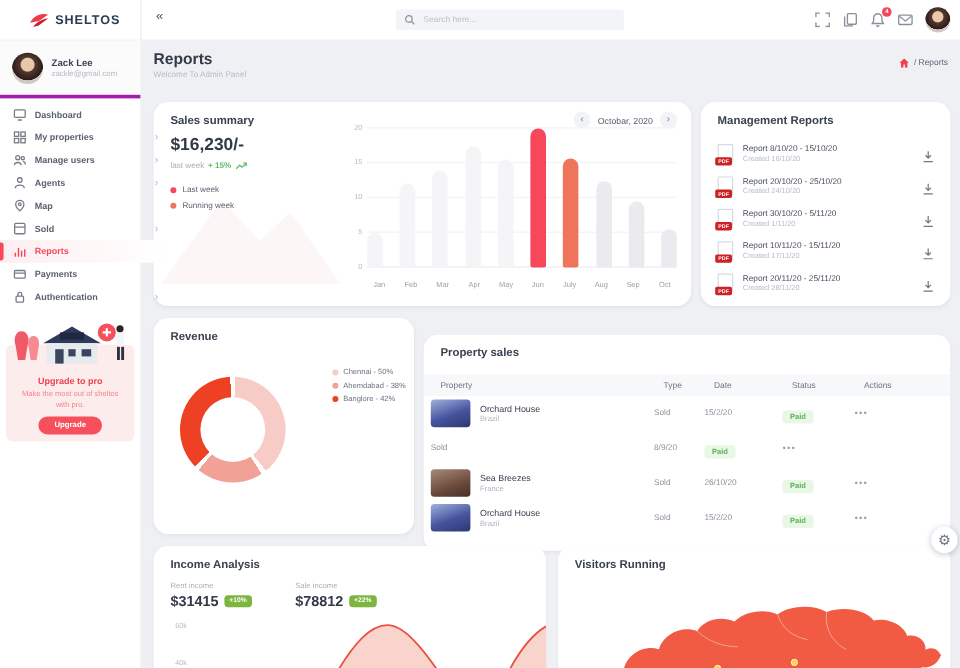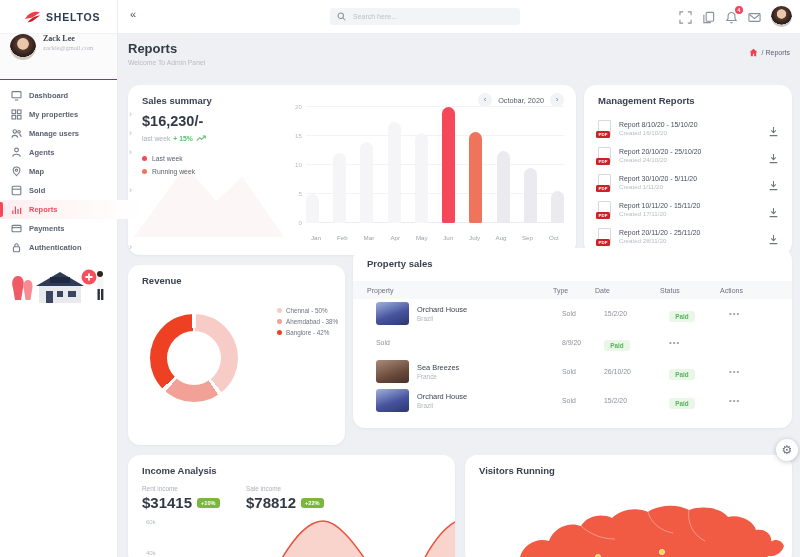--- a/index.html
+++ b/index.html
@@ -1,21 +1,21 @@
 <!DOCTYPE html>
 <html><head>
 <meta charset="utf-8">
 <style>
   html,body{margin:0;padding:0;background:#eef0f4;font-family:"Liberation Sans",sans-serif;}
   #app{position:relative;width:800px;height:557px;overflow:hidden;background:#eef0f4;}
   
   #sidebar{position:absolute;left:0;top:0;width:117px;height:557px;background:#fff;border-right:1px solid #ececf0;z-index:5;}
   .logo-row{height:33px;display:flex;align-items:center;gap:5px;padding-left:24px;border-bottom:1px solid #f1f2f4;}
   .logo-text{font-size:10.5px;font-weight:bold;letter-spacing:.8px;color:#2d3a53;}
-  .user-row{height:45px;display:flex;gap:7px;padding-left:10px;background:#fbfbfc;border-bottom:1px solid #a21caf;font-family:Liberation Serif, serif;}
+  .user-row{height:45px;display:flex;align-items:center;gap:7px;padding-left:10px;background:#fbfbfc;border-bottom:3px solid #a21caf;}
   .avatar{width:26px;height:26px;border-radius:50%;background:radial-gradient(circle at 50% 38%,#e9c7ab 26%,#54382e 30%,#2b1c18 62%,#cfc8c4 64%);flex:none;}
   .user-name{font-size:8px;font-weight:bold;color:#3c4352;}
   .user-mail{font-size:6.5px;color:#b4b9c1;margin-top:1px;}
   #menu{position:absolute;left:0;top:86px;width:141px;}
   .menu-item{position:relative;height:19px;display:flex;align-items:center;gap:7px;padding-left:11px;color:#5a6170;cursor:pointer;}
   .menu-item .mi-icon{width:11px;height:11px;display:flex;align-items:center;color:#767d89;}
   .menu-item .mi-label{font-size:7.5px;font-weight:bold;}
   .menu-item .mi-chev{position:absolute;right:9px;font-size:9px;color:#b4b9c1;line-height:1;}
   .menu-item.active{color:#f7485b;background:linear-gradient(90deg,#fdeef0,#fff);}
   .menu-item.active .mi-icon{color:#f7485b;}
@@ -78,41 +78,41 @@
   .dl-btn{width:12px;height:12px;color:#6f7682;flex:none;cursor:pointer;}
   
   #card-revenue{left:128px;top:265px;width:217px;height:180px;}
   #donut{position:absolute;left:22px;top:49px;width:88px;height:88px;border-radius:50%;}
   #donut::after{content:"";position:absolute;inset:17px;background:#fff;border-radius:50%;}
   #donut-legend{position:absolute;left:149px;top:42px;}
   .dlg-row{display:flex;align-items:center;gap:4px;margin-bottom:4px;}
   .dlg-dot{width:5px;height:5px;border-radius:50%;}
   .dlg-txt{font-size:6.3px;color:#6b7280;}
   
-  #card-prop{left:353px;top:248px;width:439px;height:180px;}
+  #card-prop{left:353px;top:279px;width:439px;height:180px;}
   .pt-head{position:absolute;left:0;top:33px;width:100%;height:18px;background:#f7f8fa;display:grid;grid-template-columns:186px 42px 65px 60px 1fr;align-items:center;padding-left:14px;box-sizing:border-box;}
   .pt-head span{font-size:7px;color:#6b7280;}
   #ptable{position:absolute;left:0;top:51px;width:100%;}
-  .pt-row{display:grid;grid-template-columns:186px 42px 65px 60px 1fr;align-items:center;padding-left:23px;box-sizing:border-box;height:29px;}
+  .pt-row{display:grid;grid-template-columns:186px 42px 65px 60px 1fr;align-items:center;padding-left:6px;box-sizing:border-box;height:29px;}
   .prop-cell{display:flex;align-items:center;gap:8px;}
   .thumb{width:33px;height:23px;border-radius:3px;flex:none;}
   .thumb.blue{background:linear-gradient(160deg,#9fb1dd 0%,#47549e 55%,#2c386f 100%);}
   .thumb.white{background:linear-gradient(160deg,#eef1f2 0%,#b9c4ca 60%,#8fa0a8 100%);}
   .thumb.brown{background:linear-gradient(160deg,#a98b79 0%,#6b4b3a 60%,#46302a 100%);}
   .p-name{font-size:7.4px;color:#3a4150;}
   .p-loc{font-size:6.4px;color:#b0b5bd;margin-top:1px;}
   .p-type,.p-date{font-size:6.9px;color:#8b919c;}
   .p-badge{display:inline-block;width:26px;text-align:center;font-size:6.3px;font-weight:bold;color:#57b25e;background:#e9f7e6;border-radius:3px;padding:2px 0;}
   .p-dots{font-size:8px;color:#9ba1ab;letter-spacing:1px;cursor:pointer;}
   
   #card-income{left:128px;top:455px;width:327px;height:110px;}
   .inc-group{position:absolute;top:30px;}
   .inc-label{font-size:6.4px;color:#aab0b8;}
   .inc-row{display:flex;align-items:center;gap:5px;margin-top:2px;}
-  .inc-val{font-size:15px;font-weight:bold;color:#333a47;}
+  .inc-val{font-size:12px;font-weight:bold;color:#333a47;}
   .inc-badge{background:#7cb63f;color:#fff;font-size:5.6px;font-weight:bold;border-radius:3px;padding:2px 4px;}
   .inc-ylab{position:absolute;font-size:6px;color:#b7bcc4;}
   
   #card-visitors{left:465px;top:455px;width:327px;height:110px;}
   
   .fab-gear{position:absolute;left:776px;top:439px;width:22px;height:22px;border-radius:50%;background:#fff;box-shadow:0 1px 5px rgba(20,30,60,.25);display:flex;align-items:center;justify-content:center;font-size:12px;color:#6b7280;z-index:6;cursor:pointer;}
 </style>
 </head>
 <body>
 
@@ -236,20 +236,25 @@
       <rect x="51" y="29" width="6" height="6" fill="#3a4560"></rect>
       <rect x="62" y="29" width="8" height="6" fill="#3a4560"></rect>
       <rect x="44" y="15" width="20" height="6" fill="#1f2940"></rect>
       <circle cx="83" cy="15" r="7.5" fill="#f6505c"></circle>
       <path d="M83 11.5v7 M79.5 15h7" stroke="#fff" stroke-width="1.8"></path>
       <circle cx="94" cy="12" r="3" fill="#2b2420"></circle>
       <rect x="90.5" y="15" width="7" height="12" rx="2" fill="#f4f5f7"></rect>
       <rect x="91.5" y="27" width="2.4" height="11" fill="#2e3140"></rect>
       <rect x="95" y="27" width="2.4" height="11" fill="#2e3140"></rect>
     </svg>
+    <div class="up-card">
+      <div class="up-title">Upgrade to pro</div>
+      <div class="up-desc">Make the most out of sheltos with pro.</div>
+      <button class="up-btn">Upgrade</button>
+    </div>
   </aside>
 
   <header id="topbar">
     <span class="collapse">«</span>
     <div class="searchbox">
       <span style="display:flex;color:#8b919c;">
         <svg width="9" height="9" viewBox="0 0 12 12" fill="none" stroke="currentColor" stroke-width="1.4">
             <circle cx="5" cy="5" r="3.6"></circle>
             <path d="M8 8l3 3"></path>
           </svg>

